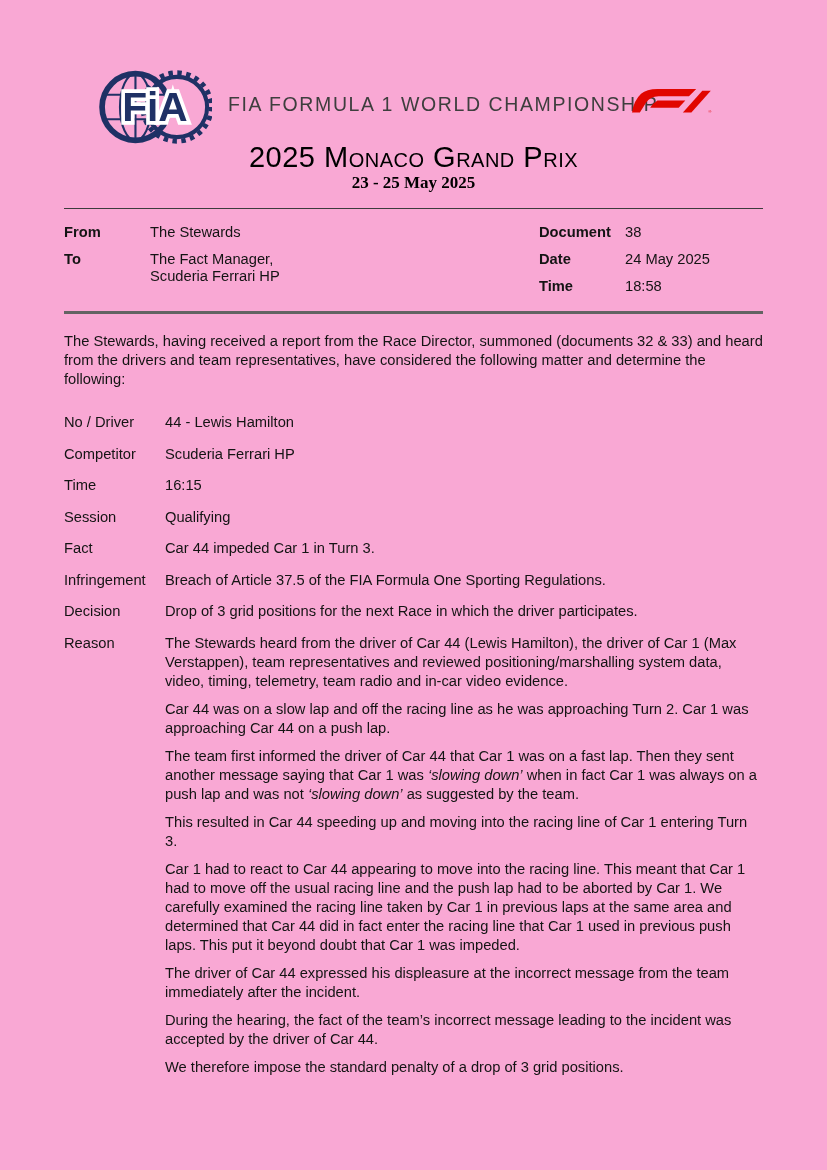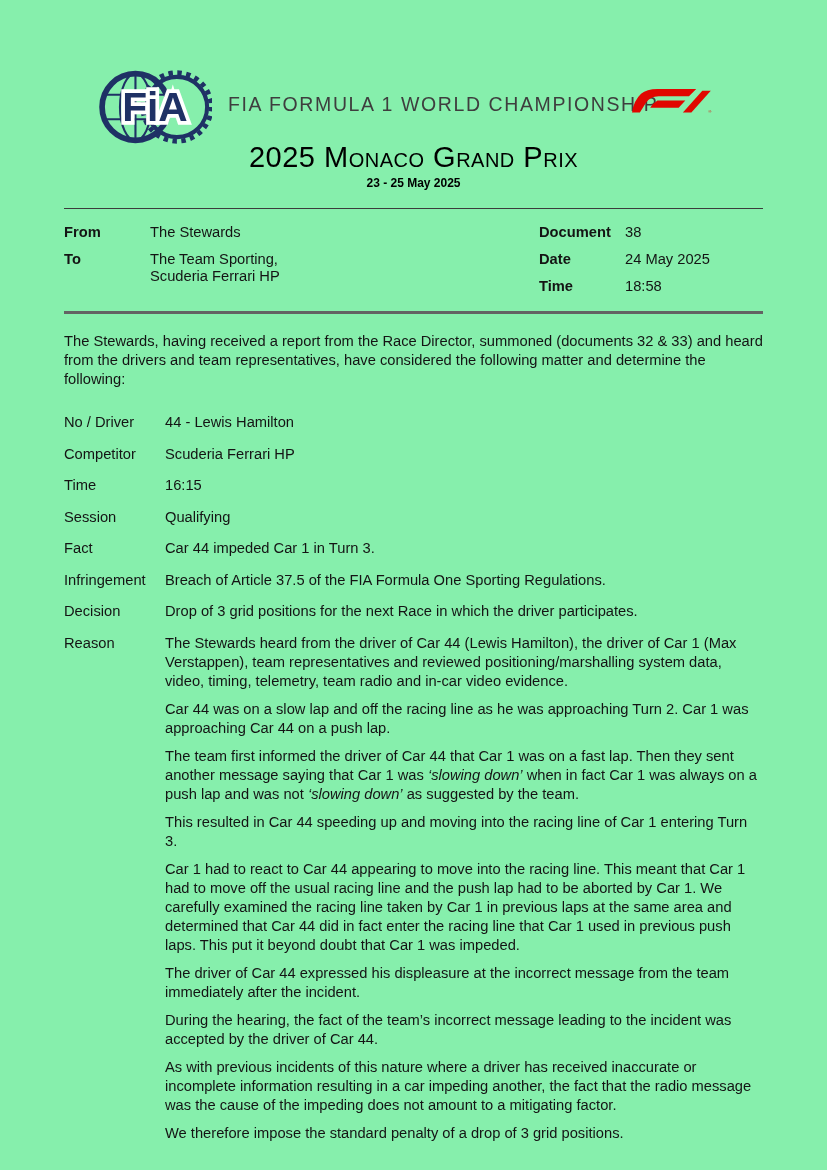--- a/index.html
+++ b/index.html
@@ -1,41 +1,41 @@
 <!DOCTYPE html>
 <html><head>
 <meta charset="utf-8">
 <style>
   html,body{margin:0;padding:0;background:#ffffff;}
   .page{
     position:relative;
     width:827px;height:1170px;
-    margin:0 auto;background:#86efac;
+    margin:0 auto;background:#f9a8d4;
     font-family:"Liberation Sans",sans-serif;
     color:#141414;overflow:hidden;
   }
   
   .masthead{position:relative;height:140px;}
   .fia-logo{position:absolute;left:98px;top:64px;width:114px;height:86px;}
   .champ-title{
     position:absolute;left:228px;top:92px;
     font-size:19.5px;letter-spacing:1.6px;
     color:#3e3e3e;font-weight:400;white-space:nowrap;
     transform:scale(1,1.04);transform-origin:left top;
   }
   .f1-logo{position:absolute;left:632px;top:76px;width:80px;height:50px;}
   
   .event-title{
     text-align:center;font-weight:normal;font-size:29px;
     font-variant:small-caps;letter-spacing:0.5px;line-height:30px;
     margin-top:2px;color:#000;
   }
   .event-dates{
-    text-align:center;font-weight:bold;font-size:12px;
-    line-height:22px;color:#000;
+    text-align:center;font-weight:bold;font-size:17px;
+    line-height:22px;color:#000;font-family:Liberation Serif, serif;
   }
   
   .meta-table{
     margin:14px 64px 0 64px;
     border-top:1px solid #3c3c3c;
     border-bottom:3px solid #636363;
     padding:15px 0 16px 0;
     display:flex;font-size:14.7px;
   }
   .meta-left{flex:1;}
@@ -97,21 +97,21 @@
   <div class="event-dates">23 - 25 May 2025</div>
 
   <section class="meta-table">
     <div class="meta-left">
       <div class="meta-row">
         <span class="meta-label">From</span>
         <span class="meta-value">The Stewards</span>
       </div>
       <div class="meta-row">
         <span class="meta-label">To</span>
-        <span class="meta-value"><span>The Team Sporting,</span><br><span>Scuderia Ferrari HP</span></span>
+        <span class="meta-value"><span>The Fact Manager,</span><br><span>Scuderia Ferrari HP</span></span>
       </div>
     </div>
     <div class="meta-right">
       <div class="meta-row">
         <span class="meta-label">Document</span>
         <span class="meta-value">38</span>
       </div>
       <div class="meta-row">
         <span class="meta-label">Date</span>
         <span class="meta-value">24 May 2025</span>
@@ -157,19 +157,18 @@
     <div class="field-row">
       <span class="field-label">Reason</span>
       <div class="reason-paragraphs">
           <p>The Stewards heard from the driver of Car 44 (Lewis Hamilton), the driver of Car 1 (Max Verstappen), team representatives and reviewed positioning/marshalling system data, video, timing, telemetry, team radio and in-car video evidence.</p>
           <p>Car 44 was on a slow lap and off the racing line as he was approaching Turn 2. Car 1 was approaching Car 44 on a push lap.</p>
           <p><span>The team first informed the driver of Car 44 that Car 1 was on a fast lap. Then they sent another message saying that Car 1 was </span><span style="font-style: italic;">‘slowing down’</span><span> when in fact Car 1 was always on a push lap and was not </span><span style="font-style: italic;">‘slowing down’</span><span> as suggested by the team.</span></p>
           <p>This resulted in Car 44 speeding up and moving into the racing line of Car 1 entering Turn 3.</p>
           <p>Car 1 had to react to Car 44 appearing to move into the racing line. This meant that Car 1 had to move off the usual racing line and the push lap had to be aborted by Car 1. We carefully examined the racing line taken by Car 1 in previous laps at the same area and determined that Car 44 did in fact enter the racing line that Car 1 used in previous push laps. This put it beyond doubt that Car 1 was impeded.</p>
           <p>The driver of Car 44 expressed his displeasure at the incorrect message from the team immediately after the incident.</p>
           <p>During the hearing, the fact of the team’s incorrect message leading to the incident was accepted by the driver of Car 44.</p>
-          <p>As with previous incidents of this nature where a driver has received inaccurate or incomplete information resulting in a car impeding another, the fact that the radio message was the cause of the impeding does not amount to a mitigating factor.</p>
           <p>We therefore impose the standard penalty of a drop of 3 grid positions.</p>
         </div>
     </div>
   </section>
 
 </div>
 
 </body></html>

